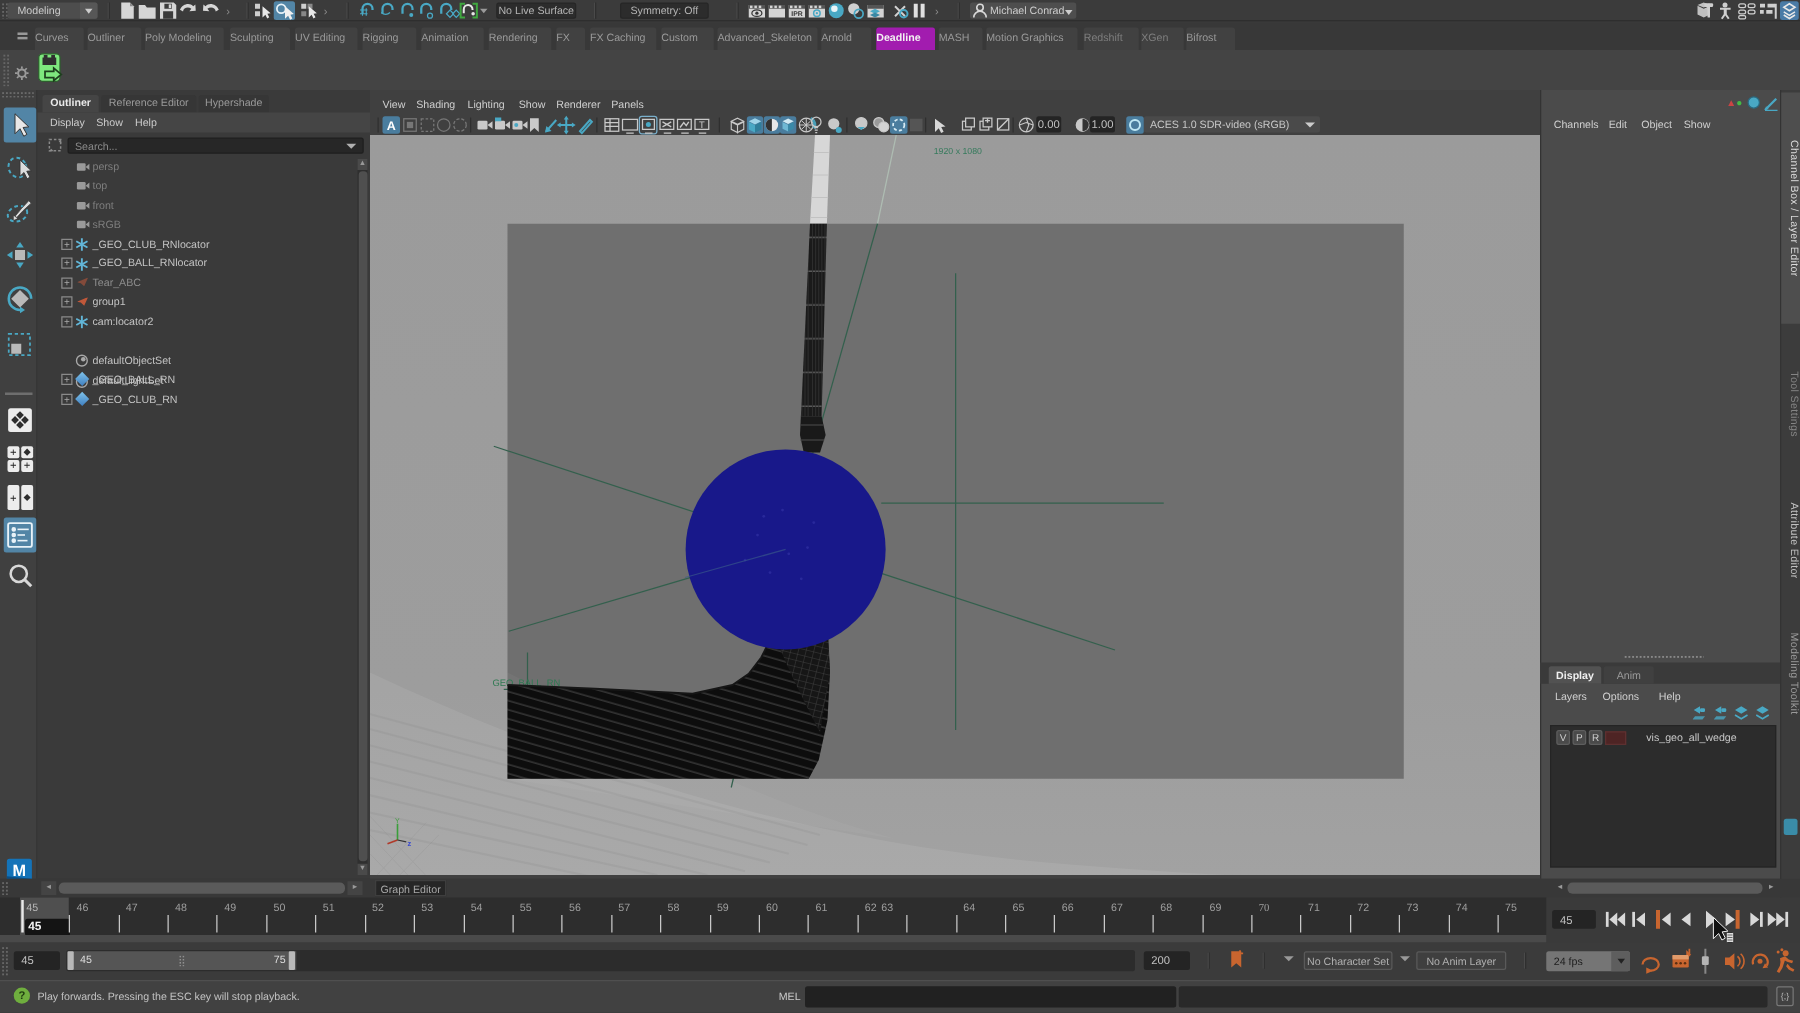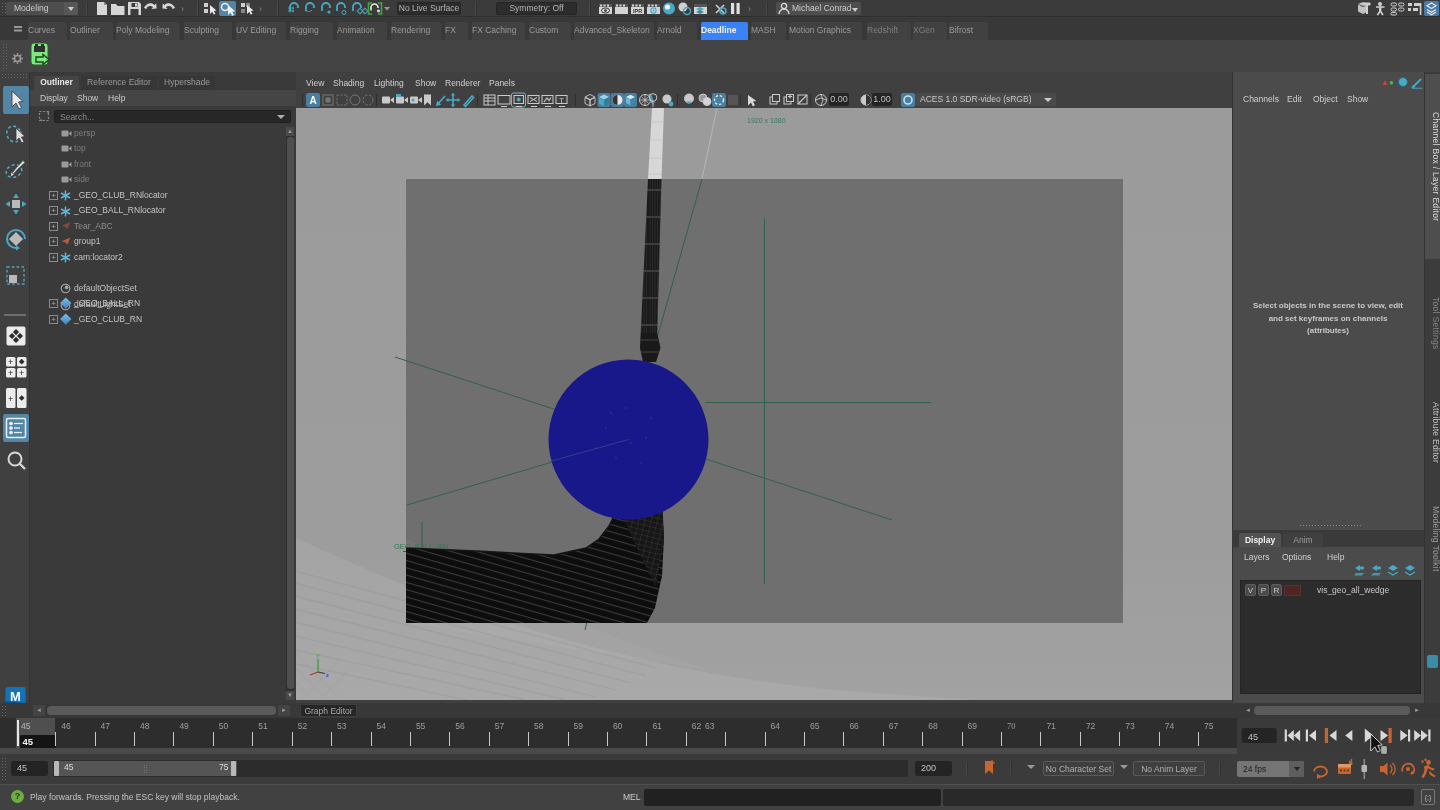--- a/index.html
+++ b/index.html
@@ -7,21 +7,21 @@
 .abs{position:absolute;}
 #stage{position:relative;width:1440px;height:810px;}
 
 #topbar{left:0;top:0;width:1440px;height:17px;background:#3b3b3b;border-bottom:1px solid #2e2e2e;}
 .ddl{position:absolute;top:2px;height:13px;background:#4d4d4d;border-radius:2px;color:#cccccc;font-size:8.5px;line-height:13px;}
 .sep{position:absolute;top:2px;width:2px;height:13px;background:#2f2f2f;border-left:1px solid #4a4a4a;}
 .tfield{position:absolute;top:2px;height:13px;background:#2c2c2c;border:1px solid #262626;border-radius:2px;color:#b5b5b5;font-size:8.5px;line-height:11px;text-align:center;}
 
 #shelftabs{left:0;top:18px;width:1440px;height:22px;background:#383838;}
 .stab{position:absolute;top:4px;height:18px;background:#414141;border-radius:2px 2px 0 0;color:#9a9a9a;font-size:8.5px;line-height:17px;}
-.stab.act{background:#3b82f6;color:#f2f2f2;font-weight:bold;}
+.stab.act{background:#a21caf;color:#f2f2f2;font-weight:bold;}
 #shelf{left:0;top:40px;width:1440px;height:32px;background:#444444;}
 
 #toolcol{left:0;top:72px;width:30px;height:631px;background:#404040;border-right:1px solid #333;}
 .tool{position:absolute;left:3px;width:26px;height:28px;}
 .tool svg{position:absolute;left:1px;top:2px;}
 
 #outliner{left:30px;top:72px;width:266px;height:631px;background:#3a3a3a;}
 .otab{position:absolute;top:4px;height:14px;background:#363636;color:#9a9a9a;font-size:8.5px;line-height:13px;text-align:center;border-radius:2px 2px 0 0;}
 .otab.act{background:#454545;color:#e8e8e8;font-weight:bold;}
 .omenu{position:absolute;color:#cccccc;font-size:8.5px;top:20px;height:13px;line-height:13px;}
@@ -56,21 +56,21 @@
  <div style="position:absolute;left:1px;top:2px;width:6px;height:13px;background-image:radial-gradient(circle,#666 0.7px,transparent 0.8px);background-size:3px 3px;"></div>
  <div class="ddl" style="left:6px;width:72px;"><span style="padding-left:8px;">Modeling</span>
    <div style="position:absolute;right:0;top:0;width:14px;height:13px;background:#575757;border-radius:0 2px 2px 0;"></div>
    <div style="position:absolute;right:4px;top:5px;width:0;height:0;border-left:3.5px solid transparent;border-right:3.5px solid transparent;border-top:4px solid #ccc;"></div>
  </div>
  <div class="sep" style="left:86px;"></div>
  <div class="sep" style="left:197px;"></div>
  <div class="sep" style="left:277px;"></div>
  <div class="tfield" style="left:397px;width:64px;white-space:nowrap;">No Live Surface</div>
  <div class="sep" style="left:475px;"></div>
- <div class="tfield" style="left:496px;width:81px;white-space:nowrap;">Symmetry: Off</div>
+ <div class="tfield" style="left:496px;width:71px;white-space:nowrap;">Symmetry: Off</div>
  <div class="sep" style="left:589px;"></div>
  <div class="sep" style="left:766px;"></div>
  <div class="ddl" style="left:776px;width:85px;background:#4e4e4e;">
    <span style="padding-left:16px;">Michael Conrad</span>
    <span style="position:absolute;right:3px;top:6px;width:0;height:0;border-left:3.5px solid transparent;border-right:3.5px solid transparent;border-top:4px solid #ccc;"></span>
  </div>
  <svg style="position:absolute;left:0;top:0;" width="1440" height="17" viewBox="0 0 1440 17">
   <g fill="#d6d6d6">
    <path d="M97,2 h7 l3,3 v10 h-10 z"></path>
           <path d="M104,2 l3,3 h-3 z" fill="#8a8a8a"></path>
@@ -372,21 +372,21 @@
           <rect x="0.5" y="1.5" width="7" height="6" rx="1" fill="#9a9a9a"></rect>
           <path d="M7.5 4.5 L10.5 2 v5 z" fill="#9a9a9a"></path>
         </svg>
         <span class="lbl gray">front</span>
       </div>
   <div class="orow" style="top:100px;">
         <svg class="cam" style="position:absolute;left:31px;top:3px;" width="11" height="9" viewBox="0 0 11 9">
           <rect x="0.5" y="1.5" width="7" height="6" rx="1" fill="#9a9a9a"></rect>
           <path d="M7.5 4.5 L10.5 2 v5 z" fill="#9a9a9a"></path>
         </svg>
-        <span class="lbl gray">side</span>
+        <span class="lbl gray">sRGB</span>
       </div>
   <div class="orow" style="top:115.5px;">
         <span class="pm">+</span>
         <svg style="position:absolute;left:30px;top:2.5px;" width="11" height="11" viewBox="0 0 11 11">
           <g stroke="#62b6d8" stroke-width="1.5">
             <line x1="5.5" y1="0.5" x2="5.5" y2="10.5"></line>
             <line x1="1" y1="3" x2="10" y2="8"></line>
             <line x1="1" y1="8" x2="10" y2="3"></line>
           </g>
         </svg>
@@ -691,21 +691,20 @@
  <div style="position:absolute;left:166px;top:5px;width:10px;height:10px;border-radius:50%;background:#49a8c4;border:1px solid #2a6a80;"></div>
  <svg style="position:absolute;left:179px;top:5px;" width="12" height="12" viewBox="0 0 12 12">
       <path d="M1,11 L10,2" stroke="#49a8c4" stroke-width="1.8"></path>
       <path d="M1,11 l3,-0.8 -2.2,-2.2 z" fill="#49a8c4"></path>
       <path d="M1,11.2 h10" stroke="#49a8c4" stroke-width="1"></path>
     </svg>
  <div class="vmenu" style="left:11px;top:21px;">Channels</div>
  <div class="vmenu" style="left:55px;top:21px;">Edit</div>
  <div class="vmenu" style="left:81px;top:21px;">Object</div>
  <div class="vmenu" style="left:115px;top:21px;">Show</div>
- <div style="position:absolute;left:0;top:228px;width:192px;text-align:center;color:#c9c9c9;font-size:8px;font-weight:bold;line-height:12.5px;">Select objects in the scene to view, edit<br>and set keyframes on channels<br>(attributes)</div>
  <div style="position:absolute;left:67px;top:452px;width:64px;height:3px;background-image:radial-gradient(circle,#888 0.7px,transparent 0.8px);background-size:3px 3px;"></div>
  <div style="position:absolute;left:0;top:458px;width:192px;height:17px;background:#3a3a3a;"></div>
  <div style="position:absolute;left:7px;top:461px;width:42px;height:14px;background:#525252;border-radius:2px 2px 0 0;color:#f0f0f0;font-size:8.5px;font-weight:bold;line-height:14px;text-align:center;">Display</div>
  <div style="position:absolute;left:51px;top:461px;width:40px;height:14px;background:#404040;border-radius:2px 2px 0 0;color:#9a9a9a;font-size:8.5px;line-height:14px;text-align:center;">Anim</div>
  <div class="vmenu" style="left:12px;top:479px;">Layers</div>
  <div class="vmenu" style="left:50px;top:479px;">Options</div>
  <div class="vmenu" style="left:95px;top:479px;">Help</div>
  <svg style="position:absolute;left:122px;top:492px;" width="66" height="13" viewBox="0 0 66 13">
       <g fill="#49a8c4">
         <path d="M1,4 l5,-3 v6 z"></path>

